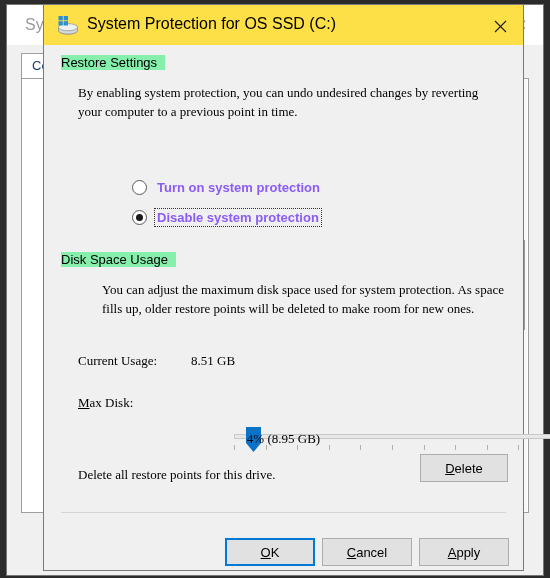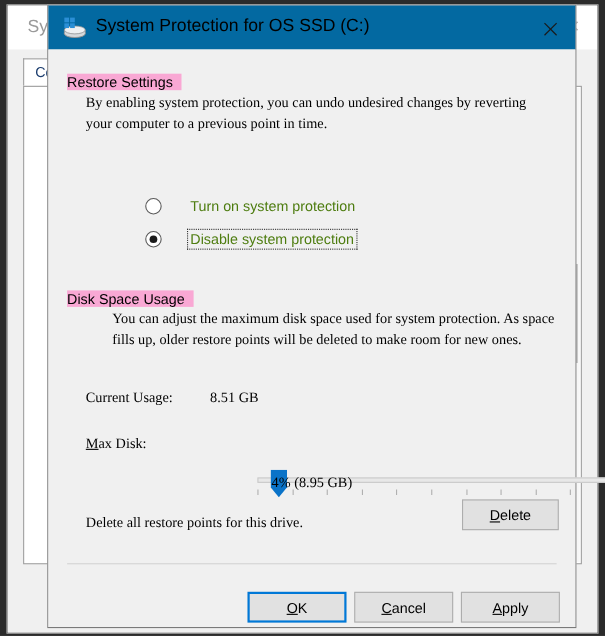--- a/index.html
+++ b/index.html
@@ -150,21 +150,21 @@
     background: #f0f0f0;
     border: 1px solid #7a7a7a;
     box-sizing: border-box;
     box-shadow: 0 0 0 0 rgba(0,0,0,0);
   }
   #dlg-titlebar {
     position: absolute;
     left: 0; top: 0;
     width: 100%;
     height: 40px;
-    background: #0369a1;
+    background: #fde047;
   }
   #dlg-icon {
     position: absolute;
     left: 13px;
     top: 10px;
     width: 22px;
     height: 20px;
   }
   #dlg-title {
     position: absolute;
@@ -200,24 +200,24 @@
   
   .group-header {
     position: absolute;
     left: 17px;
     right: 17px;
     height: 16px;
   }
   .group-header .gh-label {
     position: absolute;
     left: 0;
-    top: 12px;
+    top: 0;
     font-size: 13px;
     color: #000000;
-    background: #f9a8d4;
+    background: #86efac;
     padding-right: 8px;
     white-space: nowrap;
     font-family: "Liberation Sans", sans-serif;
   }
   .group-header .gh-rule {
     position: absolute;
     left: 0;
     right: 0;
     top: 9px;
     height: 1px;
@@ -256,26 +256,27 @@
     content: "";
     position: absolute;
     left: 3px;
     top: 3px;
     width: 7px;
     height: 7px;
     border-radius: 50%;
     background: #1a1a1a;
   }
   .radio-label {
-    margin-left: 24px;
+    margin-left: 8px;
     font-size: 13px;
-    color: #4d7c0f;
+    color: #8b5cf6;
     white-space: nowrap;
     padding: 1px 2px;
     font-family: "Liberation Sans", sans-serif;
+    font-weight: bold;
   }
   .radio-label.focused {
     outline: 1px dotted #303030;
     outline-offset: 0px;
   }
 
   
   #slider-wrap {
     position: absolute;
     left: 190px;

